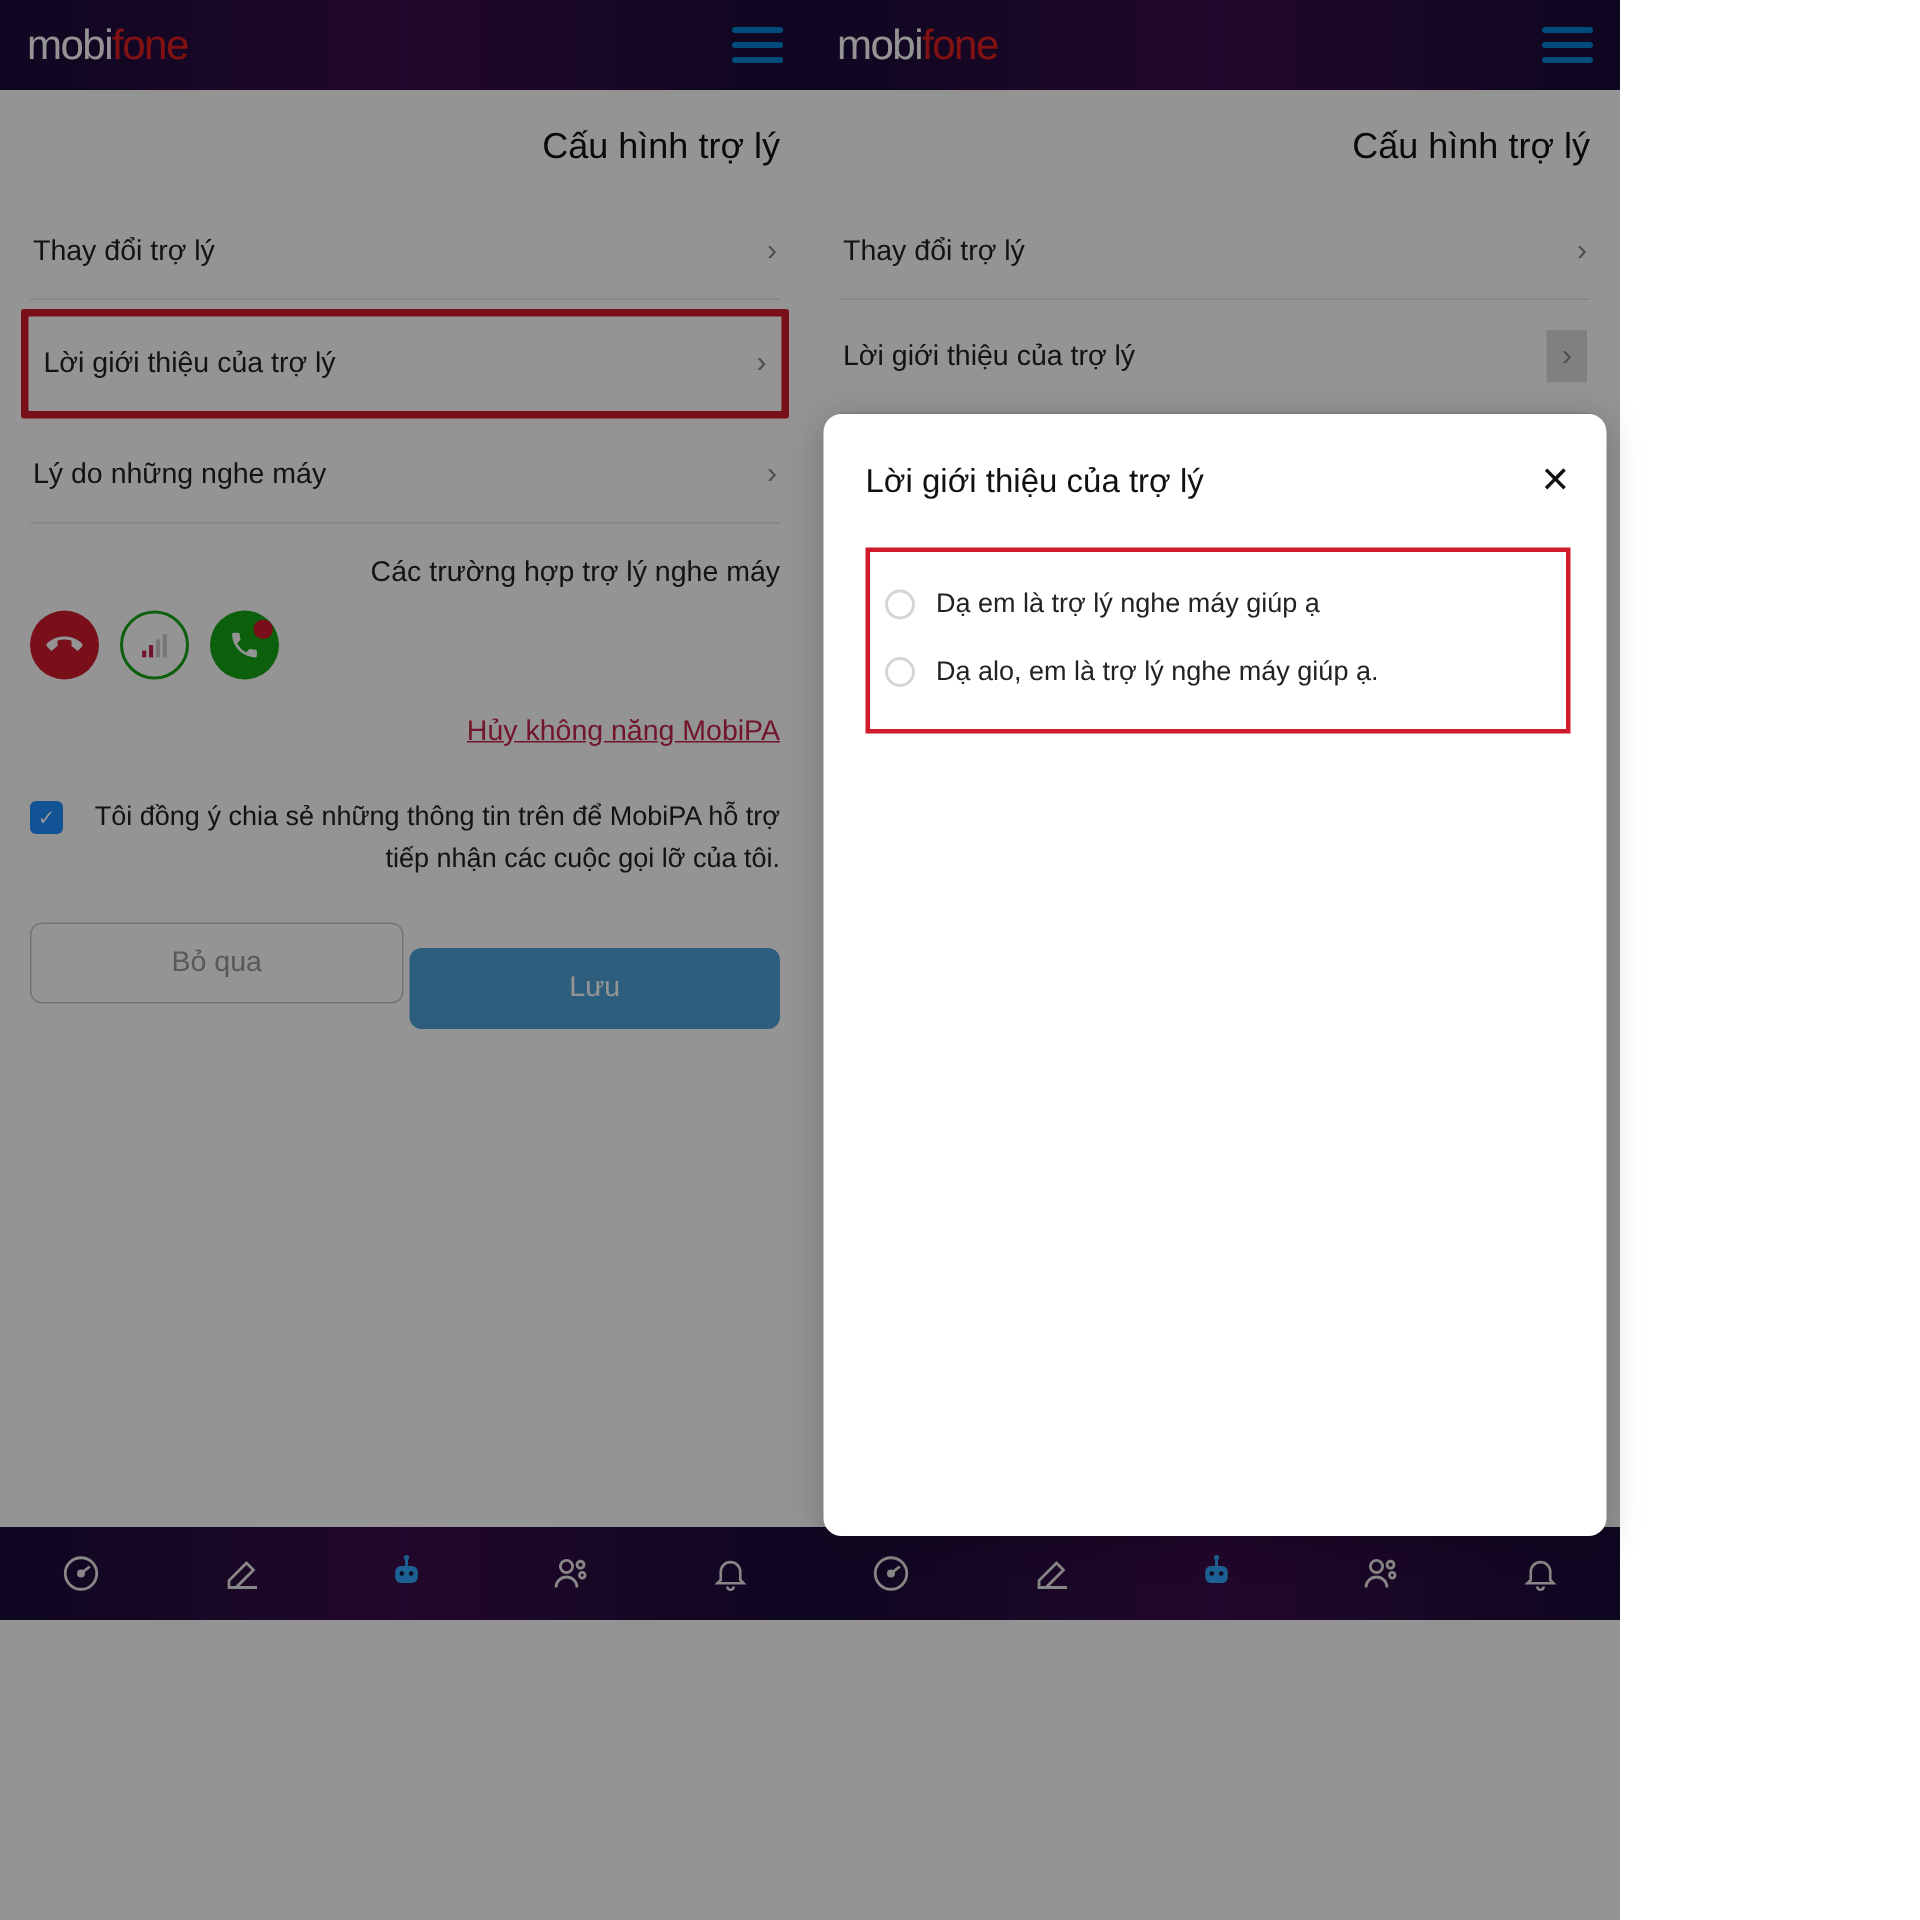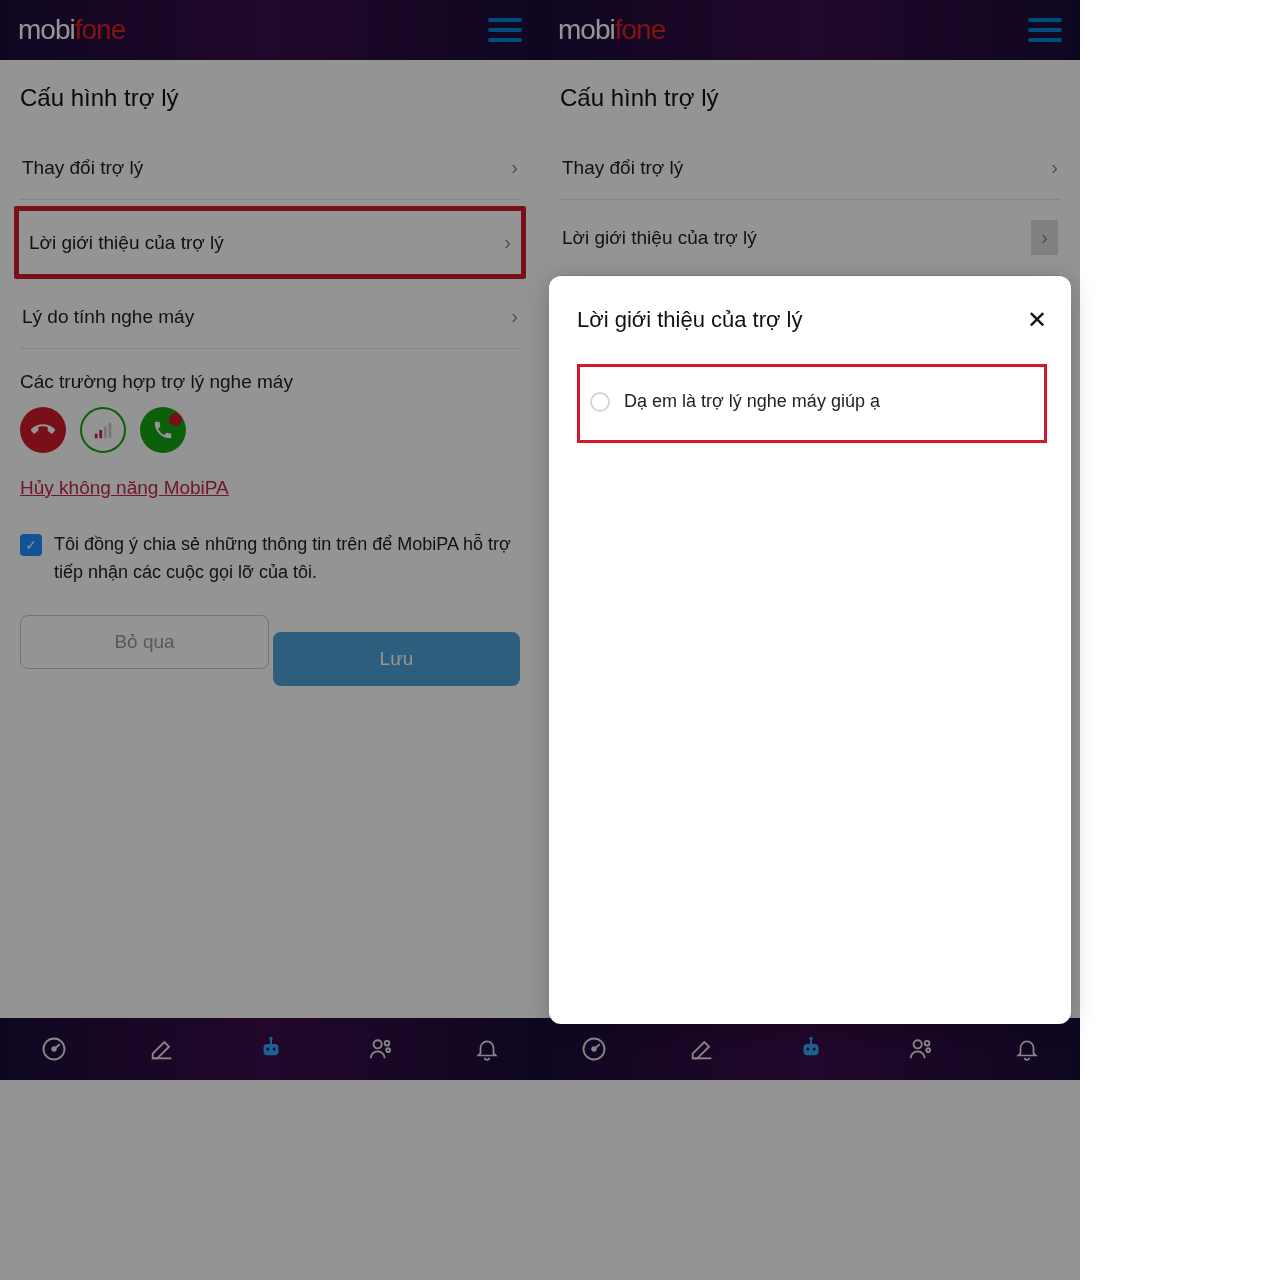--- a/index.html
+++ b/index.html
@@ -8,21 +8,21 @@
 .screen-wrap { position: relative; }
 .dim-overlay { position: absolute; inset: 0; background: rgba(0,0,0,0.42); pointer-events: none; z-index: 5; }
 
 .header { height: 60px; background: linear-gradient(90deg,#1a0d3a,#3a0d4a,#1a0d3a); display: flex; align-items: center; justify-content: space-between; padding: 0 18px; position: relative; z-index: 1; }
 .logo-wrap { display: flex; align-items: center; text-align: center; }
 .logo-mobi { color: #fff; font-size: 28px; font-weight: 500; letter-spacing: -1px; }
 .logo-fone { color: #e02020; font-size: 28px; font-weight: 500; letter-spacing: -1px; }
 .menu-icon { width: 34px; height: 24px; display: flex; flex-direction: column; justify-content: space-between; }
 .menu-icon span { height: 4px; background: #0086d6; border-radius: 2px; }
 
-.content { flex: 1; padding: 24px 20px; position: relative; z-index: 1; }
+.content { flex: 1; padding: 24px 20px; position: relative; z-index: 1; text-align: right; }
 .title { font-size: 24px; font-weight: 500; color: #111; margin-bottom: 24px; }
 .row { display: flex; align-items: center; justify-content: space-between; padding: 20px 2px; border-bottom: 1px solid #e6e6e6; font-size: 19px; color: #222; }
 .chev { color: #888; font-size: 20px; font-weight: 300; }
 .row-highlight { border: 5px solid #d11a2a; background: #fff; border-radius: 2px; padding: 20px 10px; margin: 6px -6px; position: relative; z-index: 20; }
 
 .section-label { font-size: 19px; color: #222; margin-top: 22px; margin-bottom: 14px; }
 .icon-row { display: flex; gap: 14px; margin-bottom: 24px; }
 .circ { width: 46px; height: 46px; border-radius: 50%; display: flex; align-items: center; justify-content: center; font-weight: bold; }
 .circ-red { background: #d11a2a; color: #fff; }
 .circ-out { background: #fff; border: 2px solid #16a516; color: #c3274d; position: relative; }
@@ -78,21 +78,21 @@
       <span>Thay đổi trợ lý</span>
       <span class="chev">›</span>
     </div>
 
     <div class="row row-highlight">
       <span>Lời giới thiệu của trợ lý</span>
       <span class="chev">›</span>
     </div>
 
     <div class="row">
-      <span>Lý do tính nghe máy</span>
+      <span>Lý do những nghe máy</span>
       <span class="chev">›</span>
     </div>
 
     <div class="section-label">Các trường hợp trợ lý nghe máy</div>
     <div class="icon-row">
       <div class="circ circ-red">
         <svg width="24" height="24" viewBox="0 0 24 24">
               <path fill="#fff" d="M21 15.46l-5.27-.61-2.52 2.52c-2.83-1.44-5.15-3.75-6.59-6.59l2.53-2.53L8.54 3H3.03C2.45 13.18 10.82 21.55 21 20.97v-5.51z" transform="rotate(135 12 12)"></path>
             </svg>
       </div>
@@ -236,15 +236,19 @@
 <div class="modal">
   <div class="modal-head">
     <div class="modal-title">Lời giới thiệu của trợ lý</div>
     <div class="close-x">✕</div>
   </div>
   <div class="options-box">
     <div class="opt">
       <div class="radio"></div>
       <span>Dạ em là trợ lý nghe máy giúp ạ</span>
     </div>
+    <div class="opt">
+      <div class="radio"></div>
+      <span>Dạ alo, em là trợ lý nghe máy giúp ạ.</span>
+    </div>
   </div>
 </div>
 </div>
 
 </body></html>

